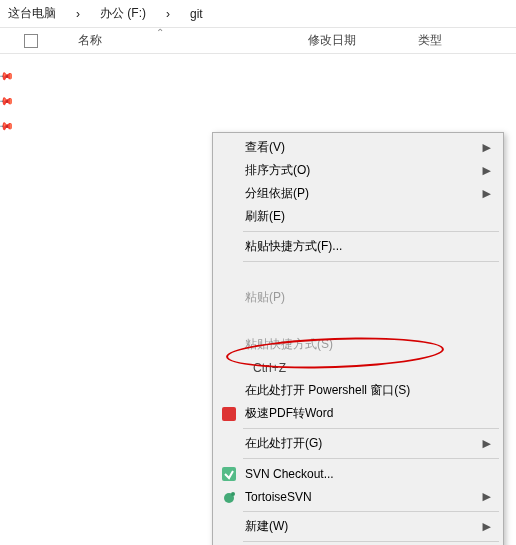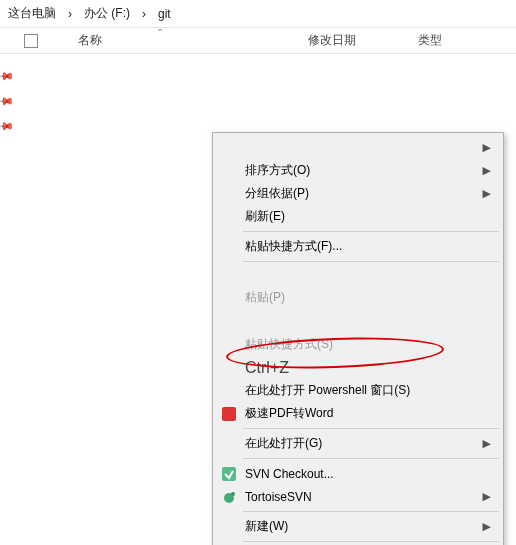--- a/index.html
+++ b/index.html
@@ -1,18 +1,18 @@
 <!DOCTYPE html>
 <html><head>
 <meta charset="utf-8">
 <style>
   * { margin: 0; padding: 0; box-sizing: border-box; font-family: "Microsoft YaHei", "Segoe UI", sans-serif; }
   body { width: 516px; height: 545px; background: #fff; font-size: 12px; color: #333; overflow: hidden; position: relative; }
 
-  .breadcrumb { display: flex; align-items: center; height: 28px; padding: 0 8px; border-bottom: 1px solid #e5e5e5; gap: 12px; }
+  .breadcrumb { display: flex; align-items: center; height: 28px; padding: 0 8px; border-bottom: 1px solid #e5e5e5; gap: 20px; }
   .breadcrumb span { color: #222; }
   .crumb-sep { color: #888; }
 
   .columns { display: flex; align-items: center; height: 26px; padding-left: 24px; border-bottom: 1px solid #e5e5e5; position: relative; }
   .col-check { width: 14px; height: 14px; border: 1px solid #888; margin-right: 16px; background:#fff; }
   .col { color: #444; }
   .col-name { flex: 0 0 230px; margin-left: 24px; }
   .col-date { flex: 0 0 110px; }
   .col-type { flex: 0 0 60px; }
   .sort-ind { position:absolute; left:156px; top:-1px; color:#888; font-size:10px; }
@@ -20,21 +20,21 @@
   .quick { position: absolute; left: 0; top: 60px; width: 12px; display: flex; flex-direction: column; gap: 12px; padding-top: 10px; align-items:center;}
   .pin { color: #999; font-size: 11px; transform: rotate(45deg); }
 
   .empty-area { position: absolute; left: 12px; right: 0; top: 54px; bottom: 0; background:#fff; }
 
   
   .ctx { position: absolute; left: 212px; top: 132px; width: 292px; background: #f0f0f0; border: 1px solid #b0b0b0; box-shadow: 2px 2px 6px rgba(0,0,0,.25); padding: 3px 2px; }
   .mi { display: flex; align-items: center; height: 23px; padding: 0 22px 0 30px; position: relative; cursor: default; color:#000; }
   .mi.disabled { color: #9a9a9a; margin-top: 24px; }
   .mi .label { flex: 1; }
-  .mi .shortcut { color: #444; font-size: 16px; }
+  .mi .shortcut { color: #444; font-size: 12px; margin-left: 8px; }
   .mi .sub { position: absolute; right: 10px; color: #555; font-size: 11px; }
   .sep { height: 1px; background: #d0d0d0; margin: 3px 2px 3px 28px; }
   .mi .ico { position:absolute; left:6px; width:16px; height:16px; display:flex; align-items:center; justify-content:center; }
 
   
   .highlight-oval { position: absolute; border: 2px solid #d40000; border-radius: 50%; pointer-events: none; transform: rotate(-2deg); }
 </style>
 </head>
 <body>
 
@@ -57,20 +57,21 @@
 <div class="quick">
   <span class="pin">📌</span>
   <span class="pin">📌</span>
   <span class="pin">📌</span>
 </div>
 
 <div class="empty-area"></div>
 
 <div class="ctx">
   <div class="mi">
+    <span class="label">查看(V)</span>
     <span class="sub">▶</span>
   </div>
   <div class="mi">
     <span class="label">排序方式(O)</span>
     <span class="sub">▶</span>
   </div>
   <div class="mi">
     <span class="label">分组依据(P)</span>
     <span class="sub">▶</span>
   </div>

